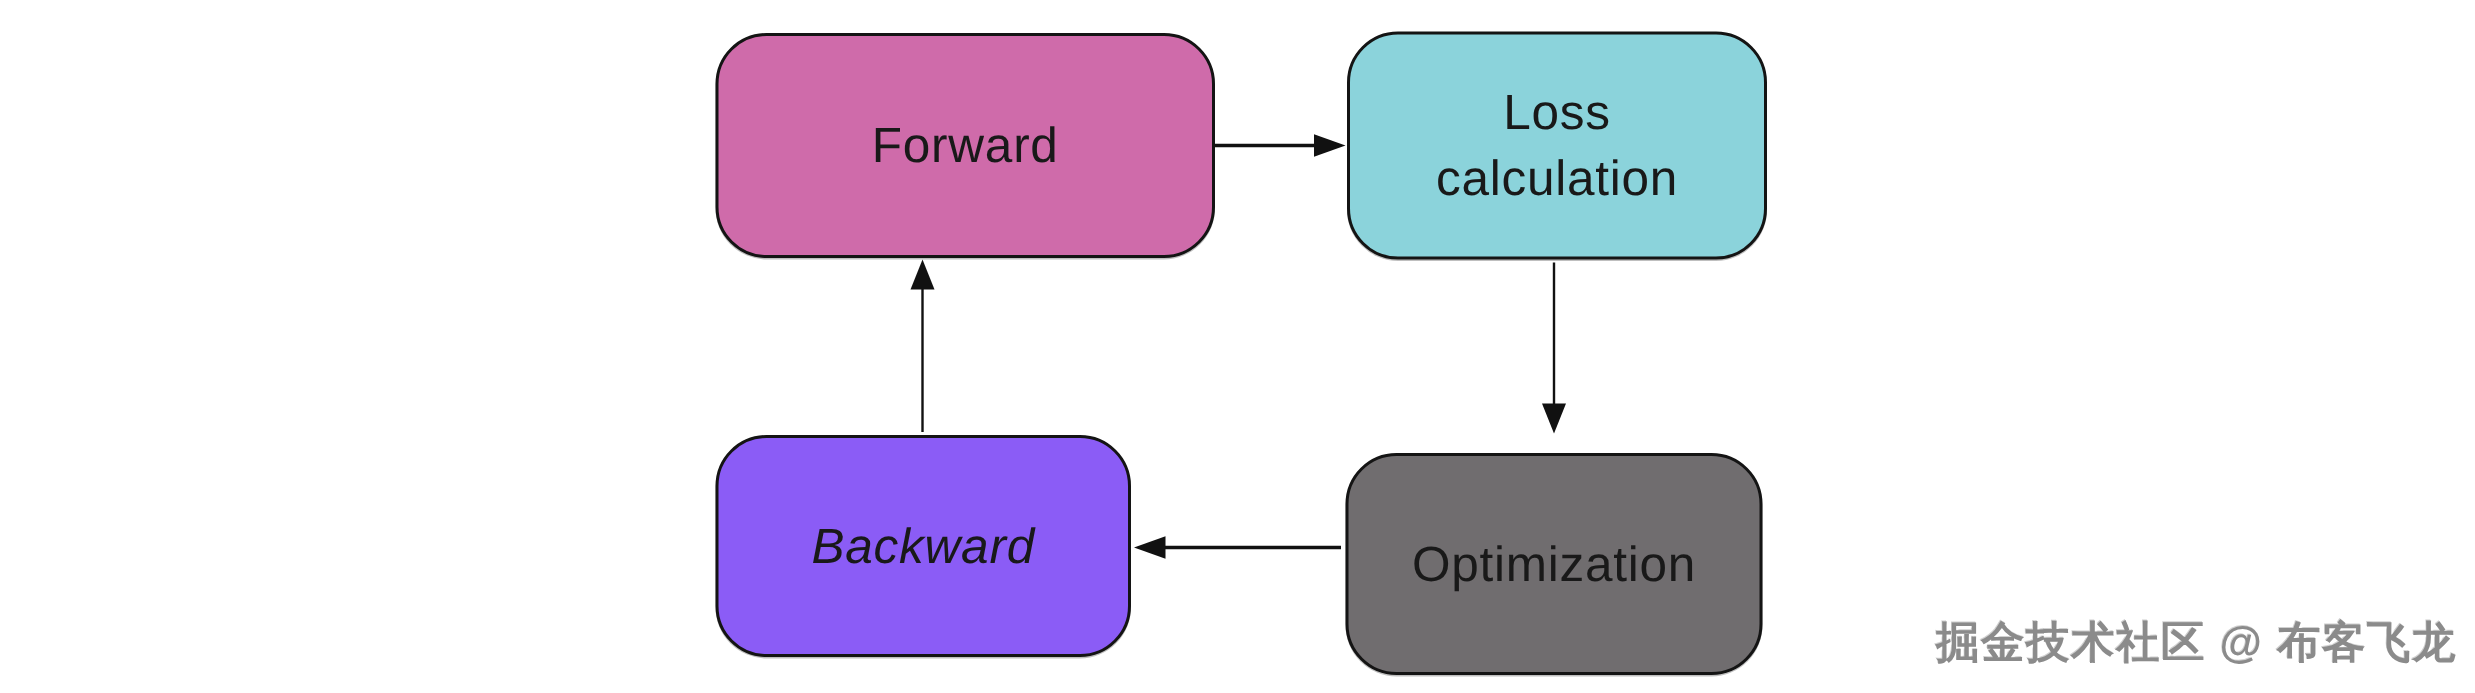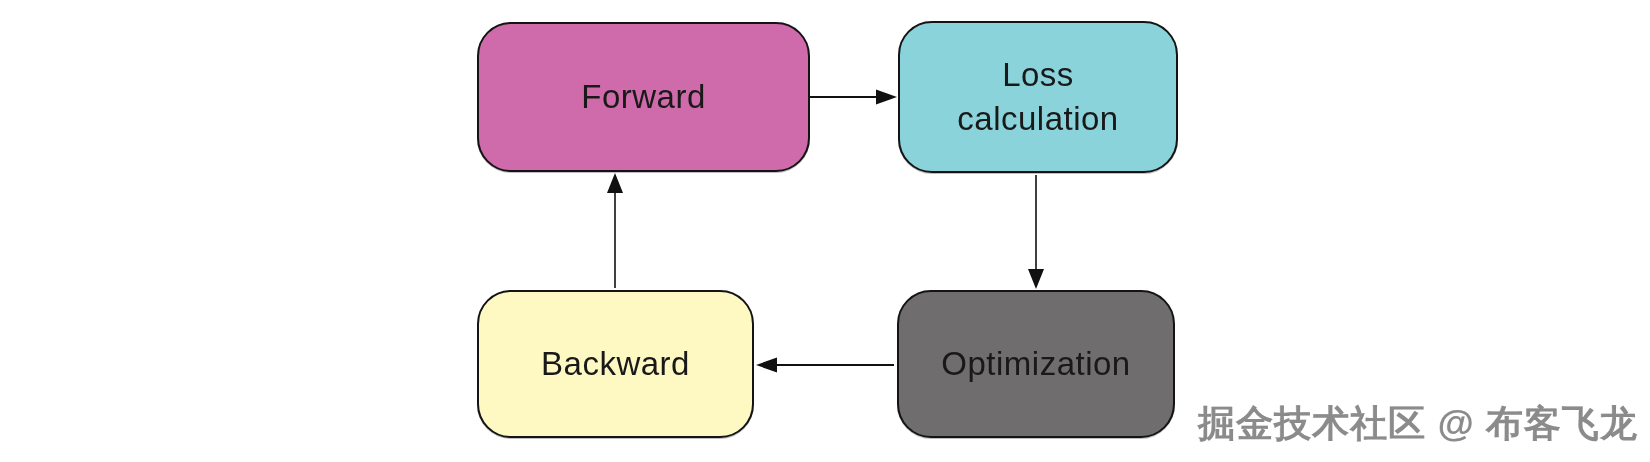--- a/index.html
+++ b/index.html
@@ -39,26 +39,26 @@
     letter-spacing: 0.5px;
     text-align: center;
     line-height: 1.32;
   }
   .node .label.wrap {
     max-width: 200px;
   }
   .node-forward      { left: 477px; top: 22px;  width: 333px; height: 150px; }
   .node-loss         { left: 898px; top: 21px;  width: 280px; height: 152px; }
   .node-backward     { left: 477px; top: 290px; width: 277px; height: 148px; }
-  .node-optimization { left: 897px; top: 290px; width: 278px; height: 148px; }
+  .node-optimization { left: 897px; top: 302px; width: 278px; height: 148px; }
   .watermark {
     position: absolute;
     right: 12px;
     bottom: 13px;
-    font-size: 37px;
+    font-size: 29px;
     font-weight: 700;
     letter-spacing: 1px;
     text-shadow: 1.5px 1.5px 1px rgba(255,255,255,0.95), -0.5px -0.5px 0 rgba(120,120,120,0.35);
     white-space: nowrap;
   }
 </style>
 </head>
 <body>
 
 <div class="canvas">
@@ -87,21 +87,21 @@
   </svg>
 
   <div class="node node-forward" style="background: rgb(207, 107, 170);">
     <span class="label">Forward</span>
   </div>
 
   <div class="node node-loss" style="background: rgb(139, 211, 219);">
     <span class="label wrap">Loss calculation</span>
   </div>
 
-  <div class="node node-backward" style="background: #fef9c3;">
+  <div class="node node-backward" style="background: #8b5cf6; font-style: italic;">
     <span class="label">Backward</span>
   </div>
 
   <div class="node node-optimization" style="background: rgb(112, 109, 111);">
     <span class="label">Optimization</span>
   </div>
 
   <div class="watermark" style="color: rgb(139, 139, 139);">掘金技术社区 @ 布客飞龙</div>
 
 </div>

